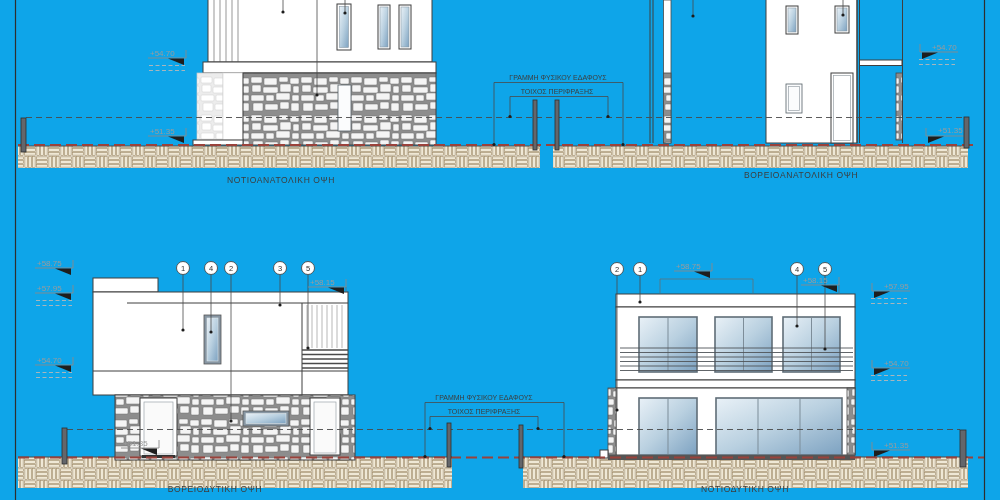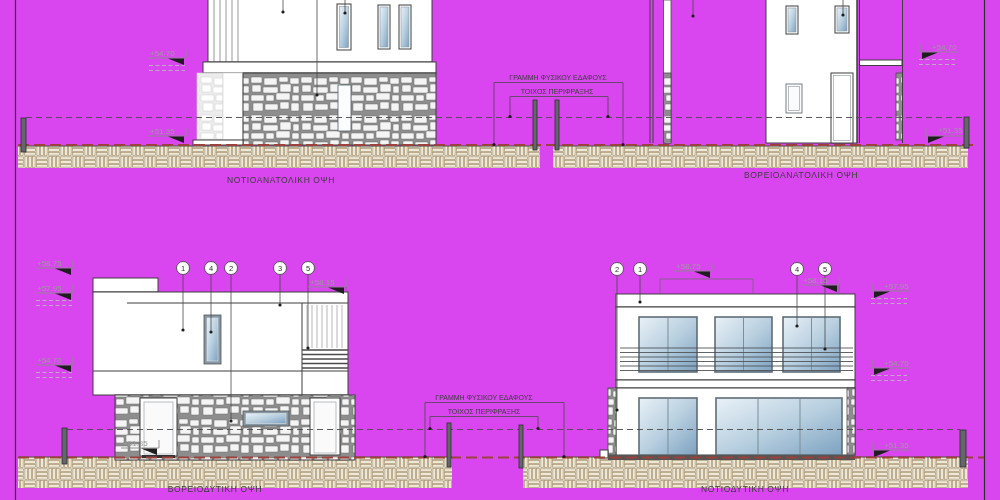--- a/index.html
+++ b/index.html
@@ -1,16 +1,16 @@
 <!DOCTYPE html>
 <html><head>
 <meta charset="utf-8">
 <style>
   html,body{margin:0;padding:0;background:#fff;}
-  #sheet{position:relative;width:1000px;height:500px;background:#d946ef;overflow:hidden;text-align:center;}
+  #sheet{position:relative;width:1000px;height:500px;background:#0ea5e9;overflow:hidden;text-align:center;}
   svg{position:absolute;left:0;top:0;}
   text{font-family:"Liberation Sans",sans-serif;}
   .wall{fill:#ffffff;stroke:#3f3f3f;stroke-width:1;}
   .lw{stroke:#3f3f3f;stroke-width:1;fill:none;}
   .thin{stroke:#6a6a6a;stroke-width:0.7;fill:none;}
   .leader{stroke:#4a4a4a;stroke-width:0.8;fill:none;}
   .dot{fill:#1c1c1c;}
   .fdash{stroke:#4a4a4a;stroke-width:0.9;stroke-dasharray:6 4;fill:none;}
   .rdash{stroke:#9a423b;stroke-width:1.8;stroke-dasharray:11 5;fill:none;}
   .hline{stroke:#4a4a4a;stroke-width:1;fill:none;}

